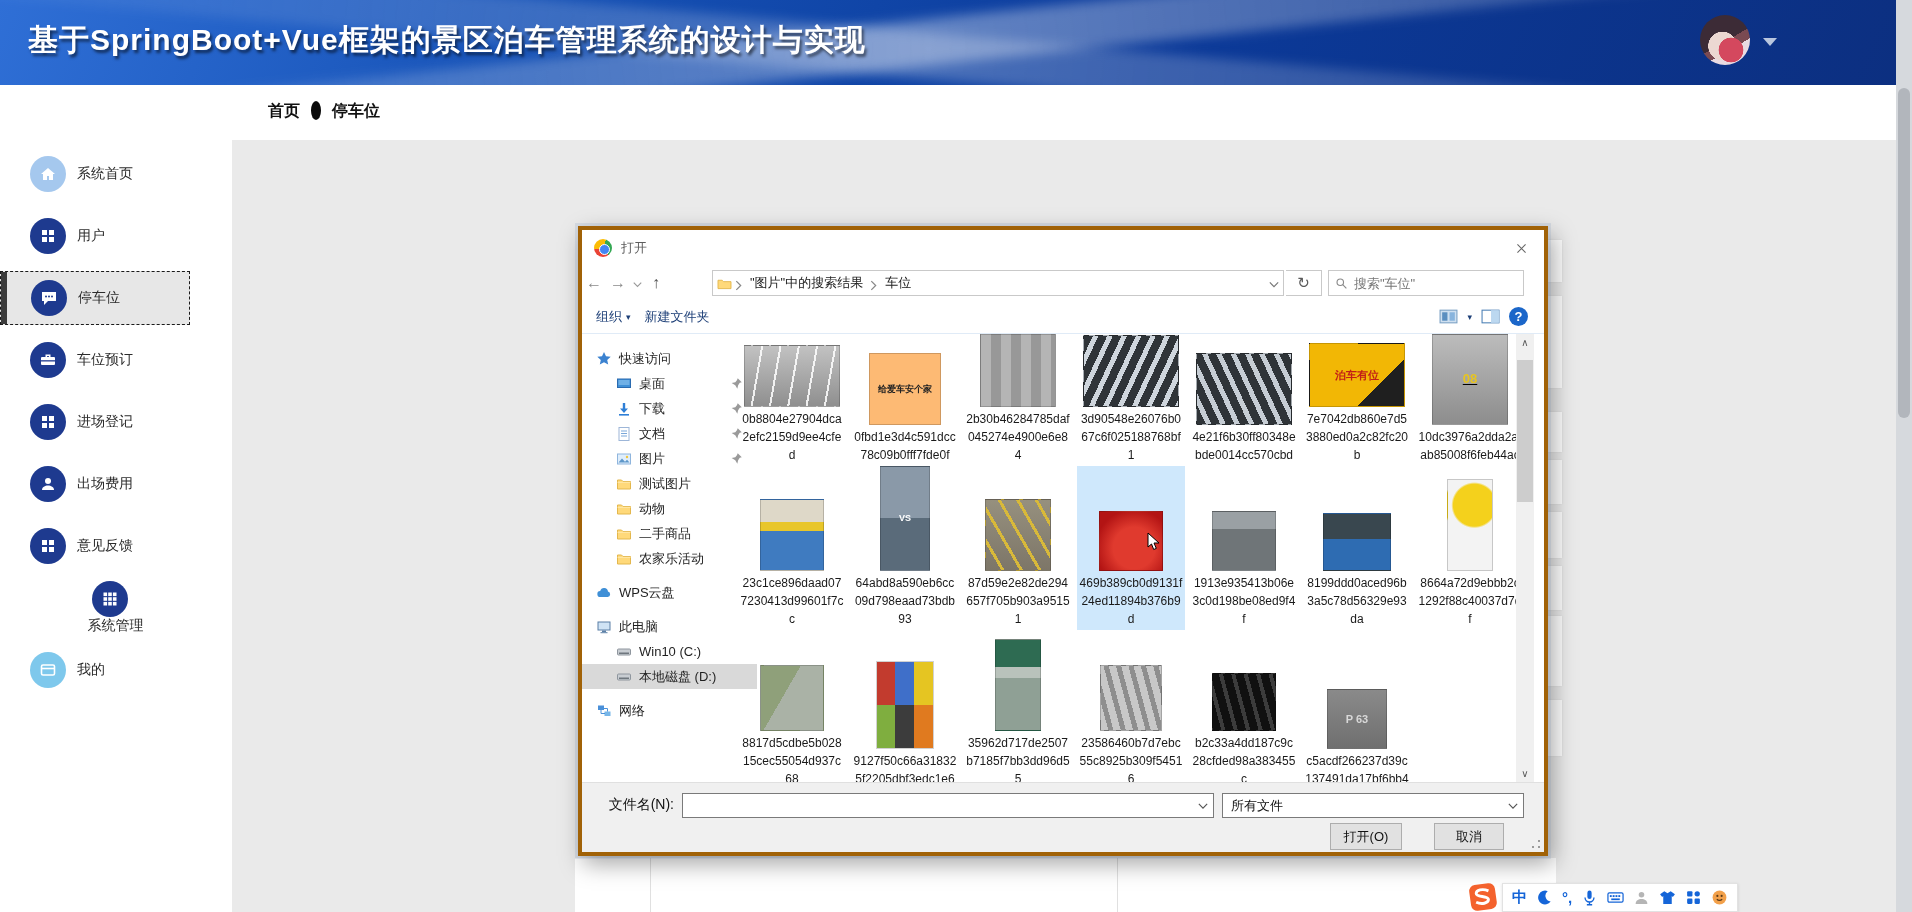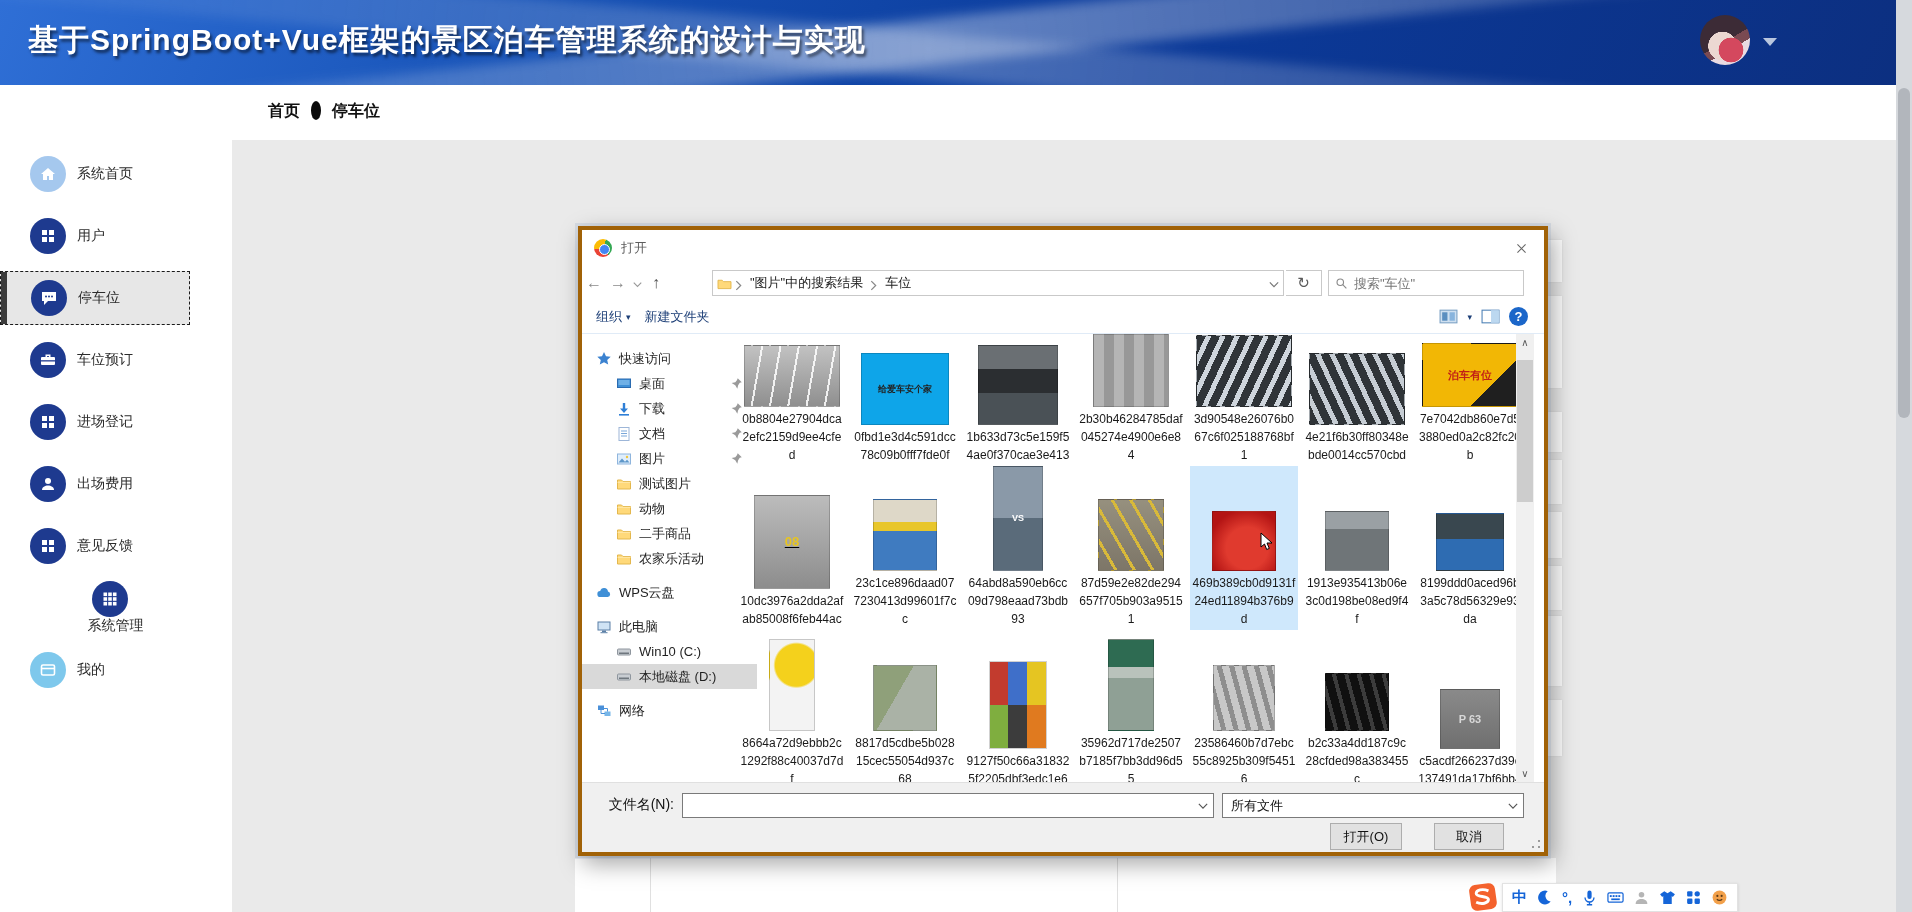--- a/index.html
+++ b/index.html
@@ -493,28 +493,24 @@
         <span class="nlbl">网络</span>
       </div>
     </div>
 
   <div class="d-files" id="filegrid">
       <div class="f-cell" title="0b8804e27904dca2efc2159d9ee4cfed">
         <div class="f-thumb" style="width: 96px; height: 62px; background: repeating-linear-gradient(100deg, transparent 0px, transparent 16px, rgba(255, 255, 255, 0.85) 16px, rgba(255, 255, 255, 0.85) 18px), linear-gradient(rgb(194, 194, 194), rgb(143, 143, 143));"></div>
         <div class="f-name">0b8804e27904dca2efc2159d9ee4cfed</div>
       </div>
       <div class="f-cell" title="0fbd1e3d4c591dcc78c09b0fff7fde0f">
-        <div class="f-thumb" style="width: 88px; height: 72px; background: #0ea5e9;">
+        <div class="f-thumb" style="width: 72px; height: 72px; background: #fdba74;">
           <div class="ovl" style="color: rgb(34, 34, 34); font-size: 9px;">给爱车安个家</div>
         </div>
         <div class="f-name">0fbd1e3d4c591dcc78c09b0fff7fde0f</div>
-      </div>
-      <div class="f-cell" title="1b633d73c5e159f54ae0f370cae3e413">
-        <div class="f-thumb" style="width: 80px; height: 80px; background: linear-gradient(rgb(106, 111, 115) 0px, rgb(106, 111, 115) 30%, rgb(43, 46, 49) 30%, rgb(43, 46, 49) 60%, rgb(74, 81, 86) 60%);"></div>
-        <div class="f-name">1b633d73c5e159f54ae0f370cae3e413</div>
       </div>
       <div class="f-cell" title="2b30b46284785daf045274e4900e6e84">
         <div class="f-thumb" style="width: 76px; height: 80px; background: repeating-linear-gradient(90deg, rgb(181, 181, 181) 0px, rgb(181, 181, 181) 10px, rgb(152, 152, 152) 10px, rgb(152, 152, 152) 20px);"></div>
         <div class="f-name">2b30b46284785daf045274e4900e6e84</div>
       </div>
       <div class="f-cell" title="3d90548e26076b067c6f025188768bf1">
         <div class="f-thumb" style="width: 96px; height: 72px; background: repeating-linear-gradient(115deg, rgb(47, 52, 56) 0px, rgb(47, 52, 56) 8px, rgb(207, 214, 221) 8px, rgb(207, 214, 221) 13px);"></div>
         <div class="f-name">3d90548e26076b067c6f025188768bf1</div>
       </div>
       <div class="f-cell" title="4e21f6b30ff80348ebde0014cc570cbd">

